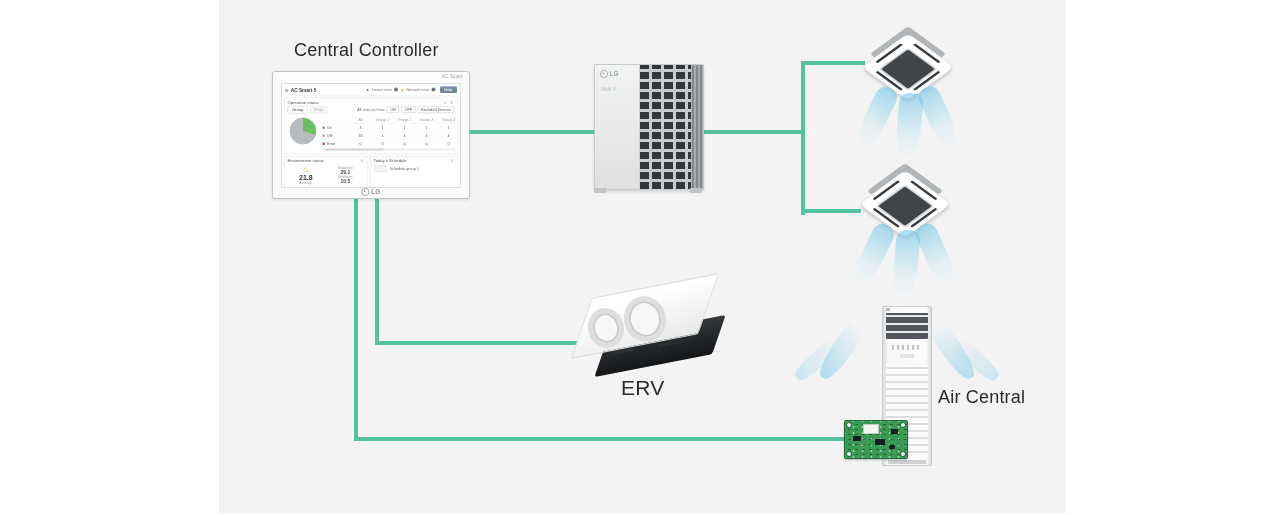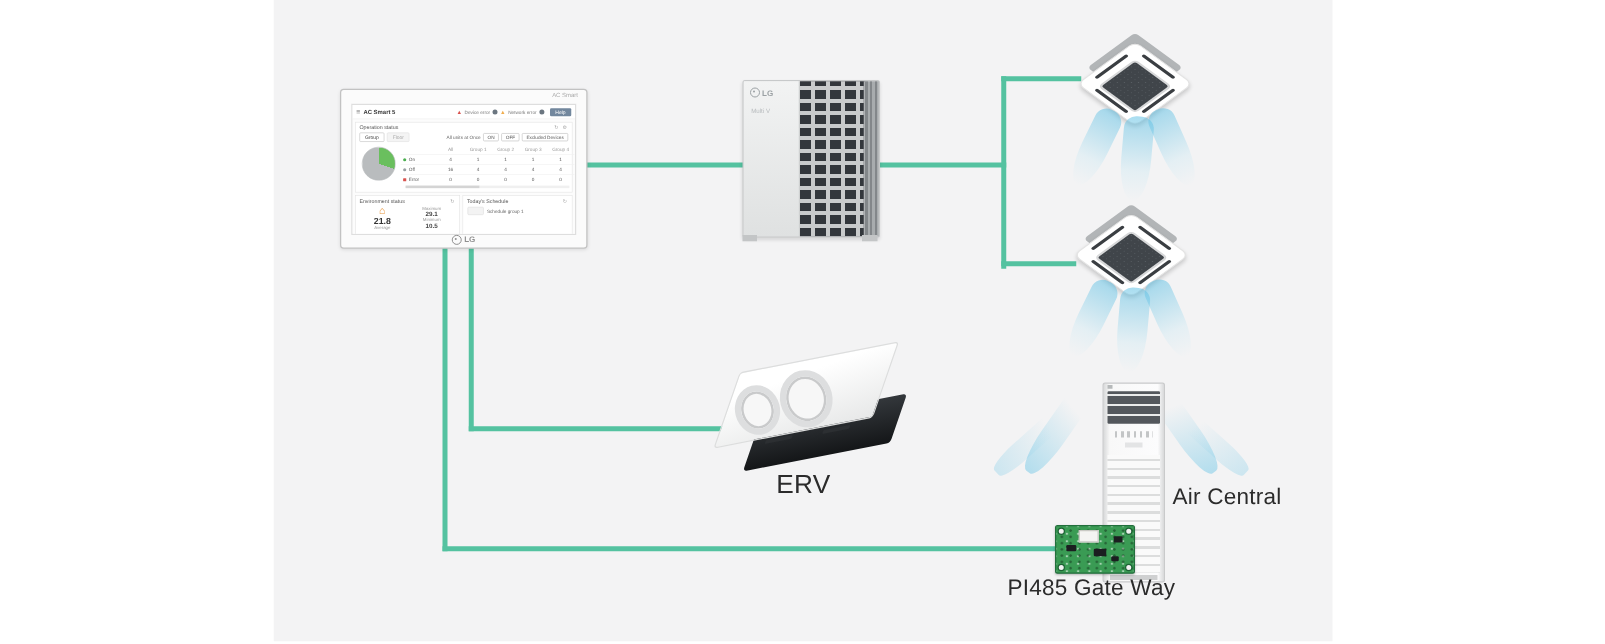--- a/index.html
+++ b/index.html
@@ -179,23 +179,23 @@
 
   <div class="line" style="left:462px;top:130px;width:343px;height:4px;"></div>
   <div class="line" style="left:801px;top:61px;width:4px;height:154px;"></div>
   <div class="line" style="left:801px;top:61px;width:64px;height:4px;"></div>
   <div class="line" style="left:801px;top:209px;width:60px;height:4px;"></div>
   <div class="line" style="left:354px;top:195px;width:4px;height:246px;"></div>
   <div class="line" style="left:354px;top:437px;width:492px;height:4px;"></div>
   <div class="line" style="left:375px;top:195px;width:4px;height:150px;"></div>
   <div class="line" style="left:375px;top:341px;width:207px;height:4px;"></div>
 
+  <div class="big-label lbl-cc">Central Controller</div>
   <div class="big-label lbl-erv">ERV</div>
   <div class="big-label lbl-ap">Air Central</div>
-  <div class="big-label lbl-gw">PI485 Gate Way</div>
 
   <div class="monitor">
     <div class="bezel-brand">AC Smart</div>
     <div class="screen">
       <div class="screen-inner">
         <div class="scr-header">
           <span class="scr-menu">≡</span>
           <span class="scr-title">AC Smart 5</span>
           <span class="scr-alerts">
             <span class="tri red">▲</span>

